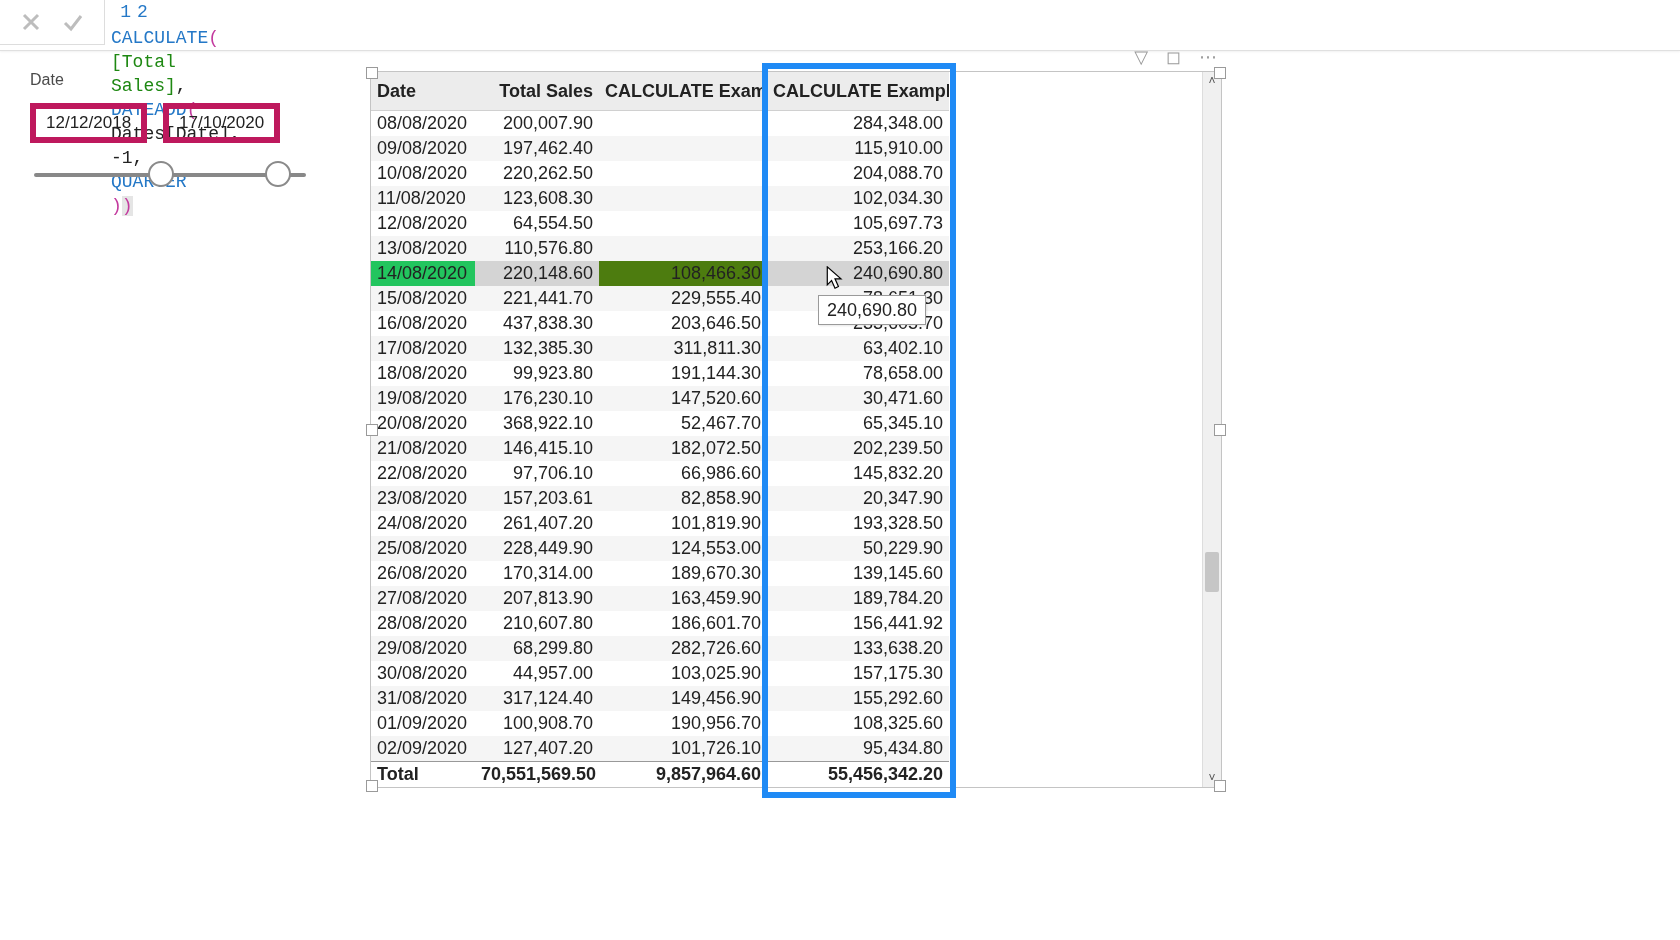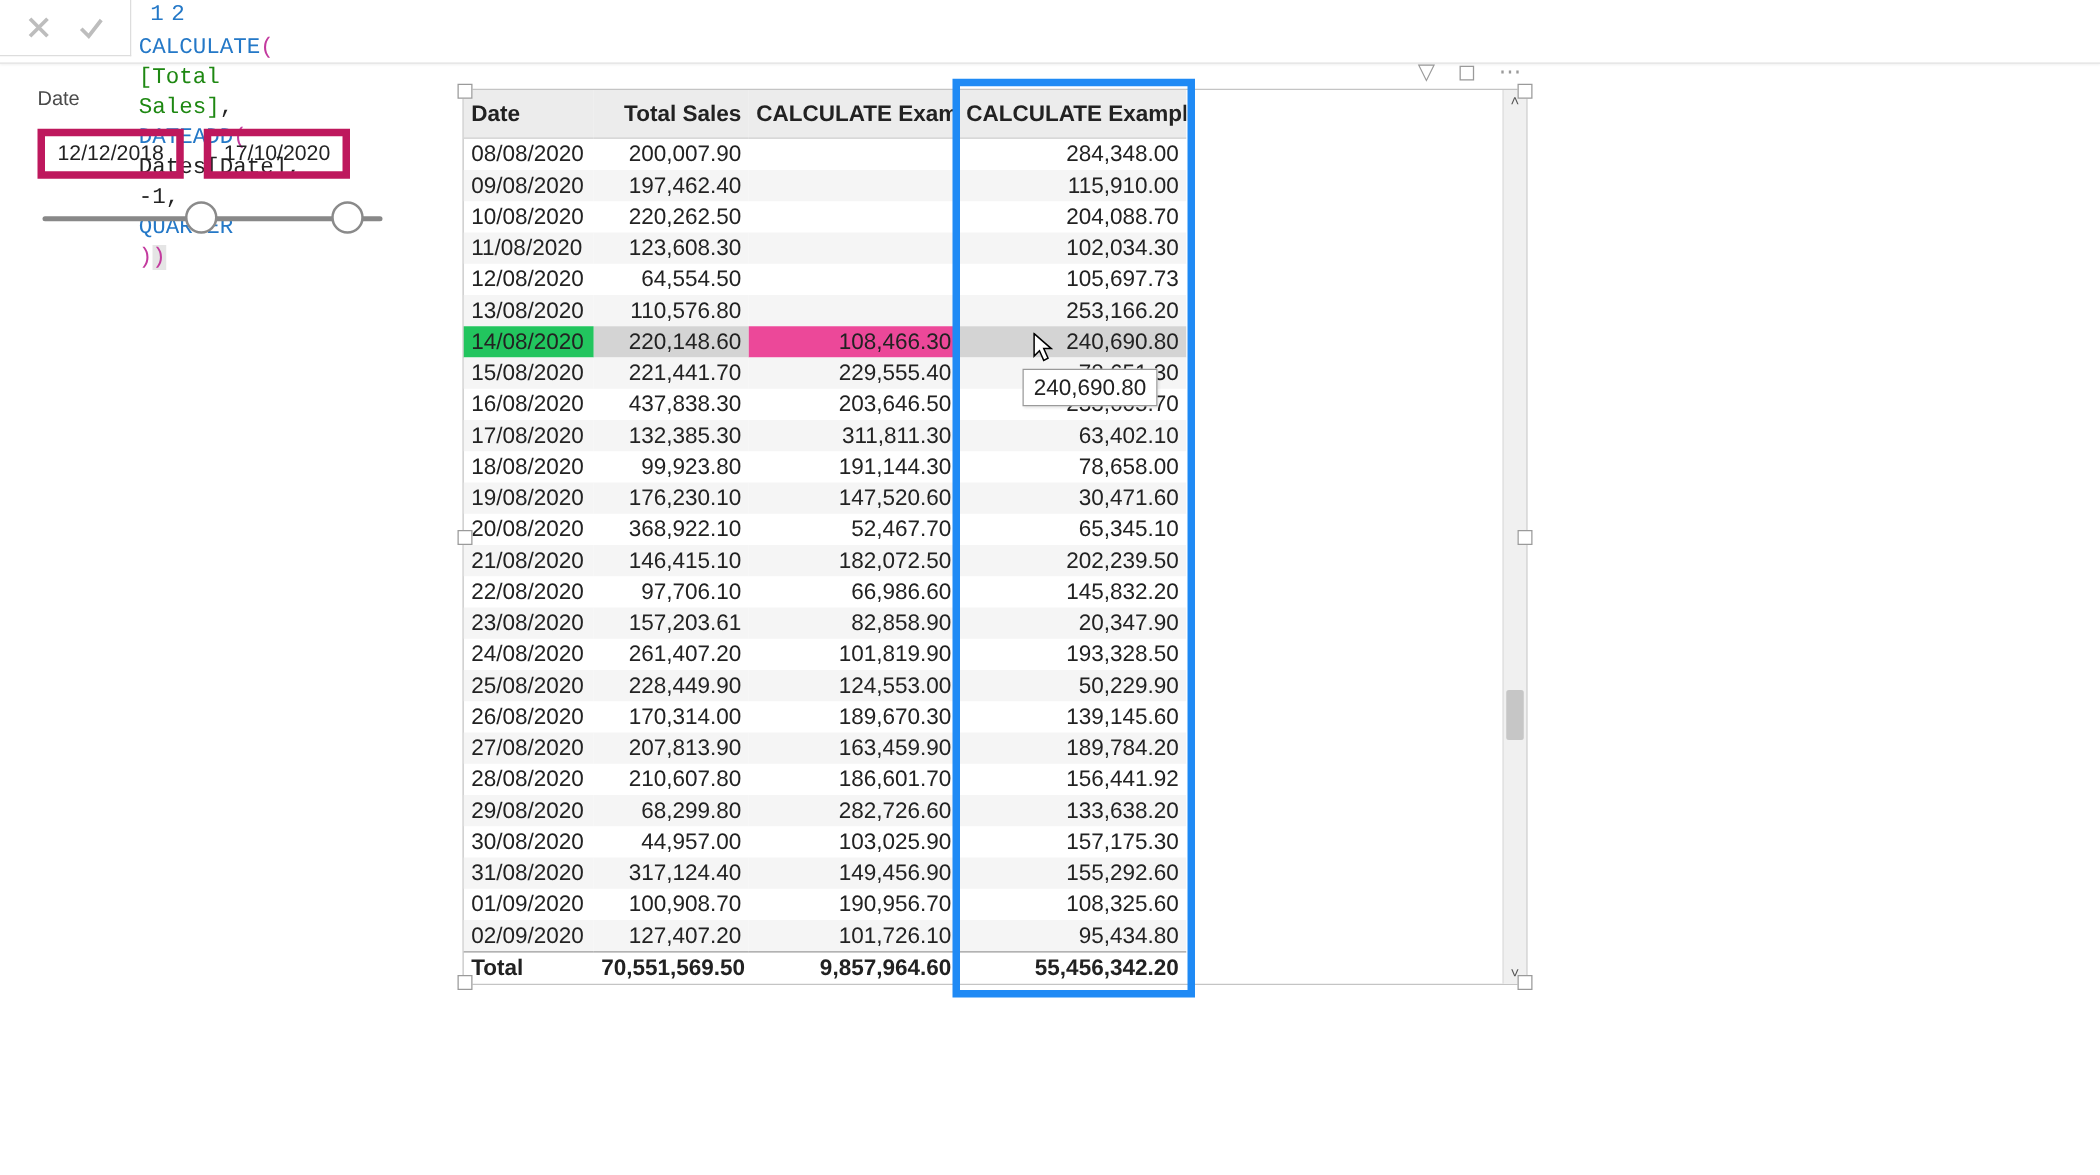--- a/index.html
+++ b/index.html
@@ -278,21 +278,21 @@
             <div class="total num">70,551,569.50</div>
           </div>
         <div class="col" id="col-ex1">
           <div class="hdr num">CALCULATE Examples</div>
         <div class="cell num" style=""></div>
             <div class="cell num" style=""></div>
             <div class="cell num" style=""></div>
             <div class="cell num" style=""></div>
             <div class="cell num" style=""></div>
             <div class="cell num" style=""></div>
-            <div class="cell num" style="background:#ec4899;">108,466.30</div>
+            <div class="cell num" style="background:#4d7c0f;">108,466.30</div>
             <div class="cell num" style="">229,555.40</div>
             <div class="cell num" style="">203,646.50</div>
             <div class="cell num" style="">311,811.30</div>
             <div class="cell num" style="">191,144.30</div>
             <div class="cell num" style="">147,520.60</div>
             <div class="cell num" style="">52,467.70</div>
             <div class="cell num" style="">182,072.50</div>
             <div class="cell num" style="">66,986.60</div>
             <div class="cell num" style="">82,858.90</div>
             <div class="cell num" style="">101,819.90</div>

